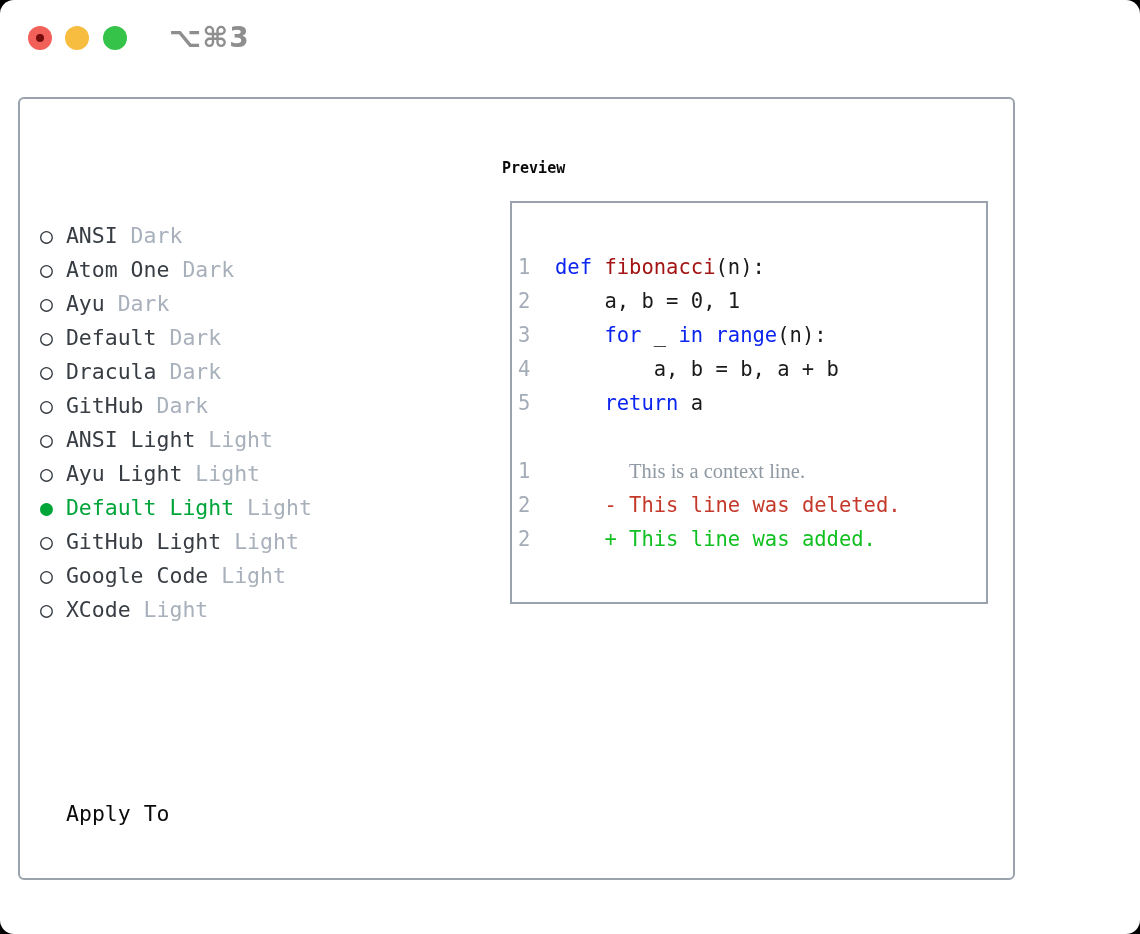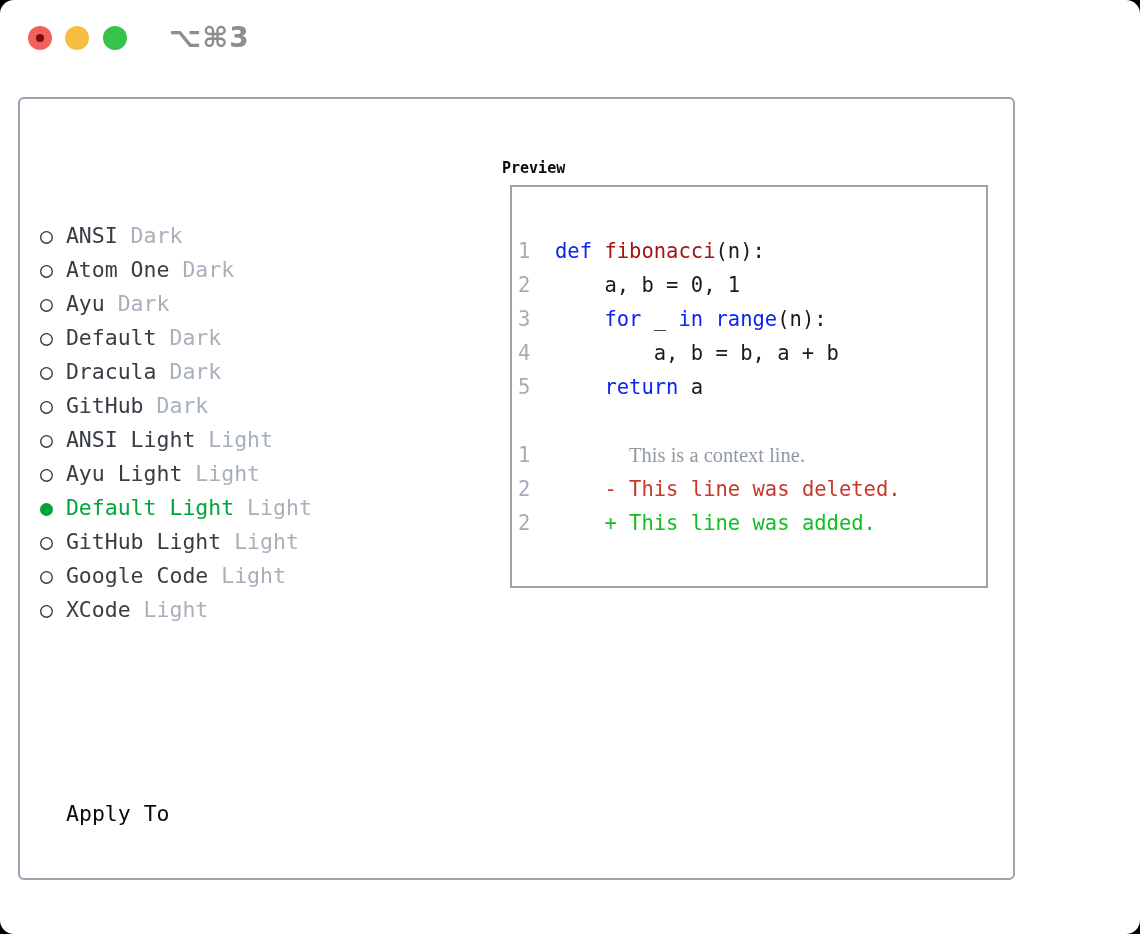--- a/index.html
+++ b/index.html
@@ -37,21 +37,21 @@
   .theme-row .variant{color:var(--muted_gray);}
   .theme-row.selected .marker,
   .theme-row.selected .tname{color:var(--selected_green);}
   .apply-heading{padding-left:26px;color:#0a0a0a;}
   
   .preview-title{
     position:absolute;left:482px;top:52px;height:34px;line-height:34px;
     font-size:15px;font-weight:bold;color:#0a0a0a;
   }
   .preview-box{
-    position:absolute;left:490px;top:86px;width:478px;height:403px;
+    position:absolute;left:490px;top:102px;width:478px;height:403px;
     border:2px solid var(--border_gray);box-sizing:border-box;background:#fff;overflow:hidden;
   }
   .preview-code{
     position:absolute;left:6px;top:47px;white-space:pre;
     font-size:20.5px;line-height:34px;color:#1a1a1a;
   }
   .pre-line{height:34px;}
   .pre-line .num{color:var(--line_number_gray);}
   .pre-line .kw{color:var(--keyword_blue);}
   .pre-line .fn{color:var(--function_red);}

